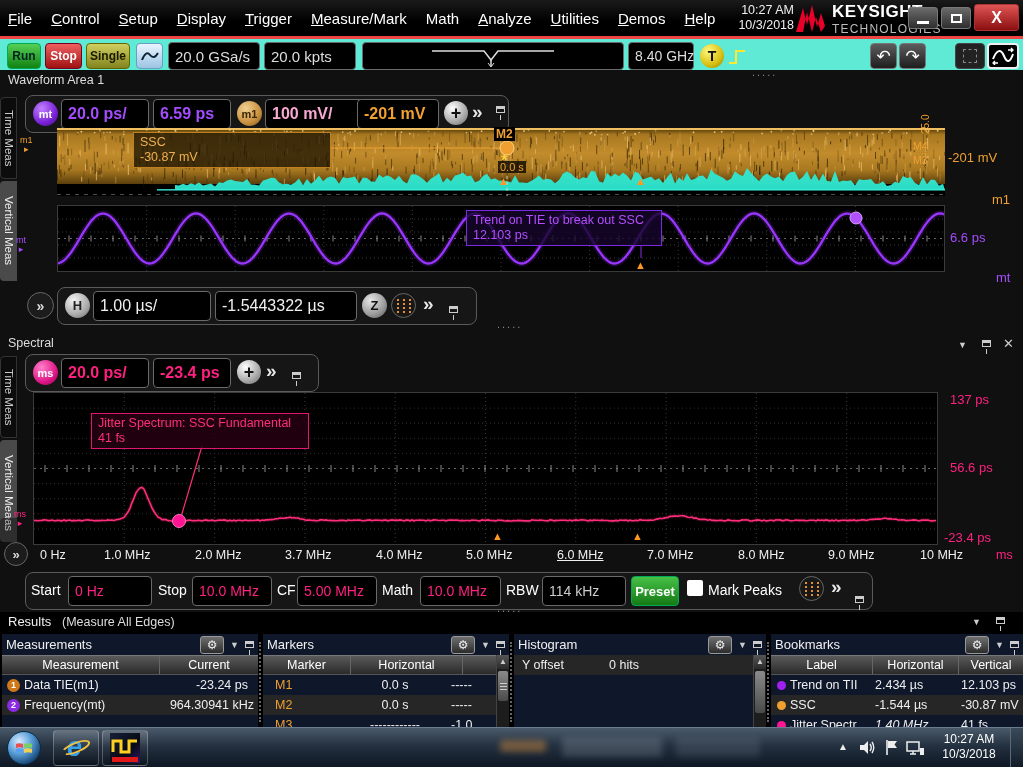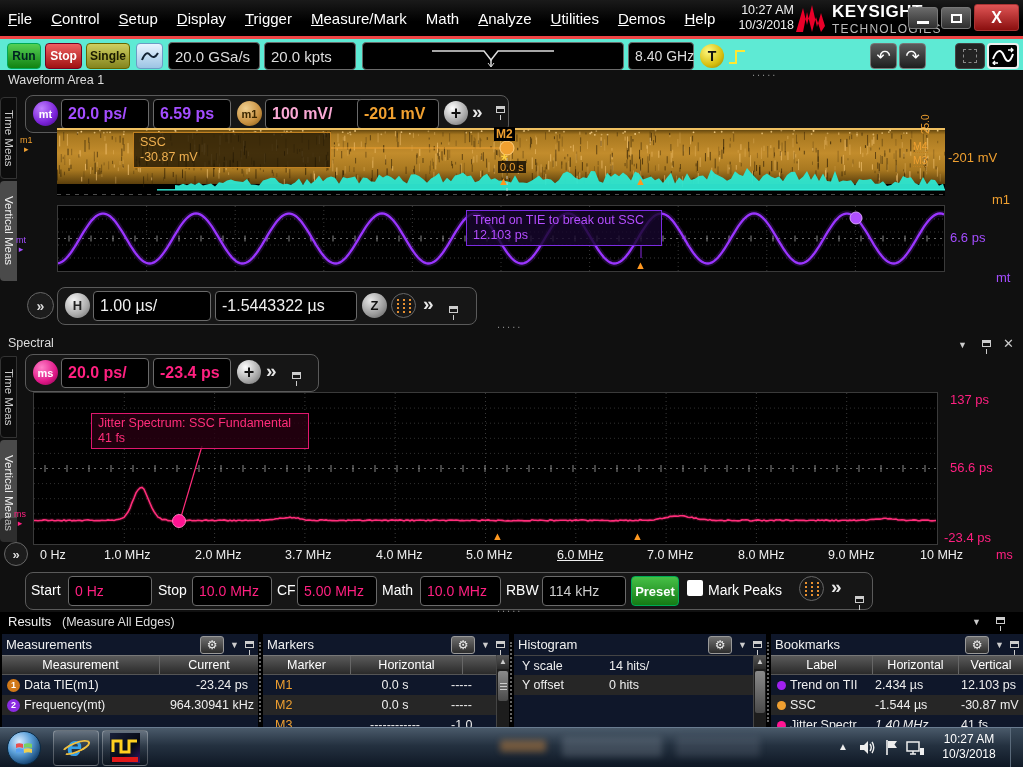--- a/index.html
+++ b/index.html
@@ -1423,24 +1423,20 @@
     </div>
     <div class="abs vsplit" style="left:510px;top:30px;height:80px;"></div>
 
     <div class="abs rpanel" style="left:514px;width:252px;">
       <div class="rp-head">
         <span class="rp-title">Histogram</span>
         <div class="gearbtn">⚙</div>
         <span class="drop" style="margin:0 6px;">▼</span>
         <div class="pin"></div>
       </div>
-      <div class="trow" style="margin-right:13px;border-top:1px solid #444;">
-        <span style="width:95px;padding-left:8px;">Y scale</span>
-        <span style="flex:1;">14 hits/</span>
-      </div>
       <div class="trow r-alt" style="margin-right:13px;">
         <span style="width:95px;padding-left:8px;">Y offset</span>
         <span style="flex:1;">0 hits</span>
       </div>
       <div class="sbar">
         <div class="up">▲</div>
         <div class="thumb" style="height:42px;"></div>
       </div>
     </div>
     <div class="abs vsplit" style="left:767px;top:30px;height:80px;"></div>

